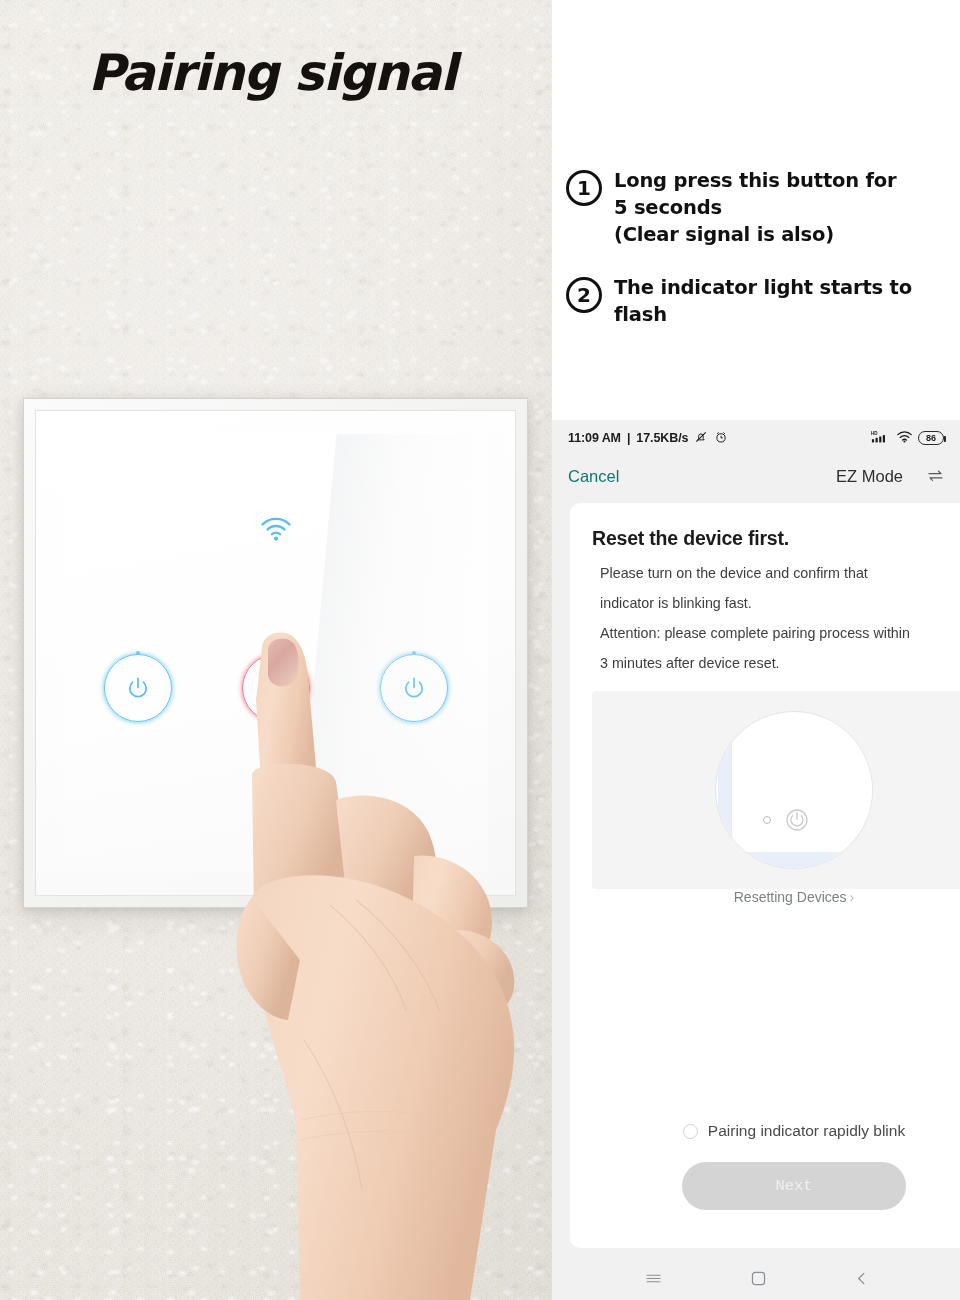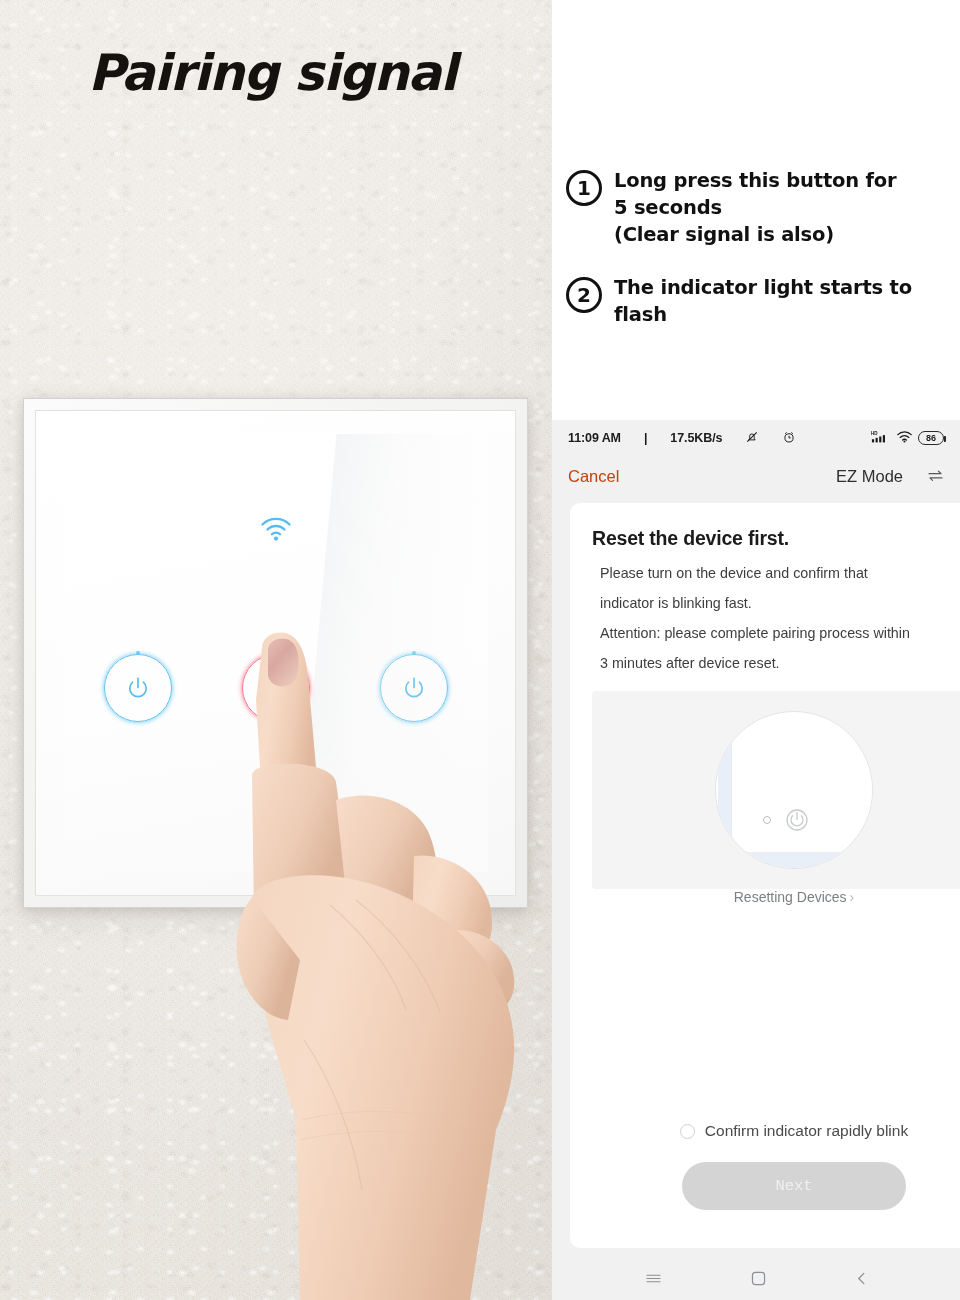--- a/index.html
+++ b/index.html
@@ -231,21 +231,21 @@
     height: 36px;
     padding: 0 16px;
     display: flex;
     align-items: center;
     justify-content: space-between;
     color: #1b1b1b;
   }
   .status-left {
     display: flex;
     align-items: center;
-    gap: 23px;
+    gap: 6px;
     font-size: 12.5px;
     font-weight: 700;
     letter-spacing: -0.1px;
   }
   .status-right {
     display: flex;
     align-items: center;
     gap: 5px;
   }
   .batt {
@@ -273,21 +273,21 @@
 
   .nav-bar {
     height: 40px;
     padding: 0 16px;
     display: flex;
     align-items: center;
     justify-content: space-between;
   }
   .nav-cancel {
     font-size: 16.5px;
-    color: #c2410c;
+    color: #0f766e;
   }
   .nav-mode {
     display: flex;
     align-items: center;
     gap: 24px;
     font-size: 16.5px;
     color: #2e2e2e;
   }
 
   .card {
@@ -677,21 +677,21 @@
           </div>
         </div>
       </div>
 
       <div class="reset-link">
         <span>Resetting Devices</span><span class="chev">›</span>
       </div>
 
       <div class="confirm-row">
         <span class="radio"></span>
-        <span class="confirm-label">Confirm indicator rapidly blink</span>
+        <span class="confirm-label">Pairing indicator rapidly blink</span>
       </div>
 
       <button class="next-btn">Next</button>
 
     </div>
 
     <div class="android-nav">
       <span>
         <svg viewBox="0 0 20 14" width="19" height="13" stroke="#8c9094" stroke-width="1.3" stroke-linecap="round">
           <line x1="3" y1="3.5" x2="17" y2="3.5"></line>

